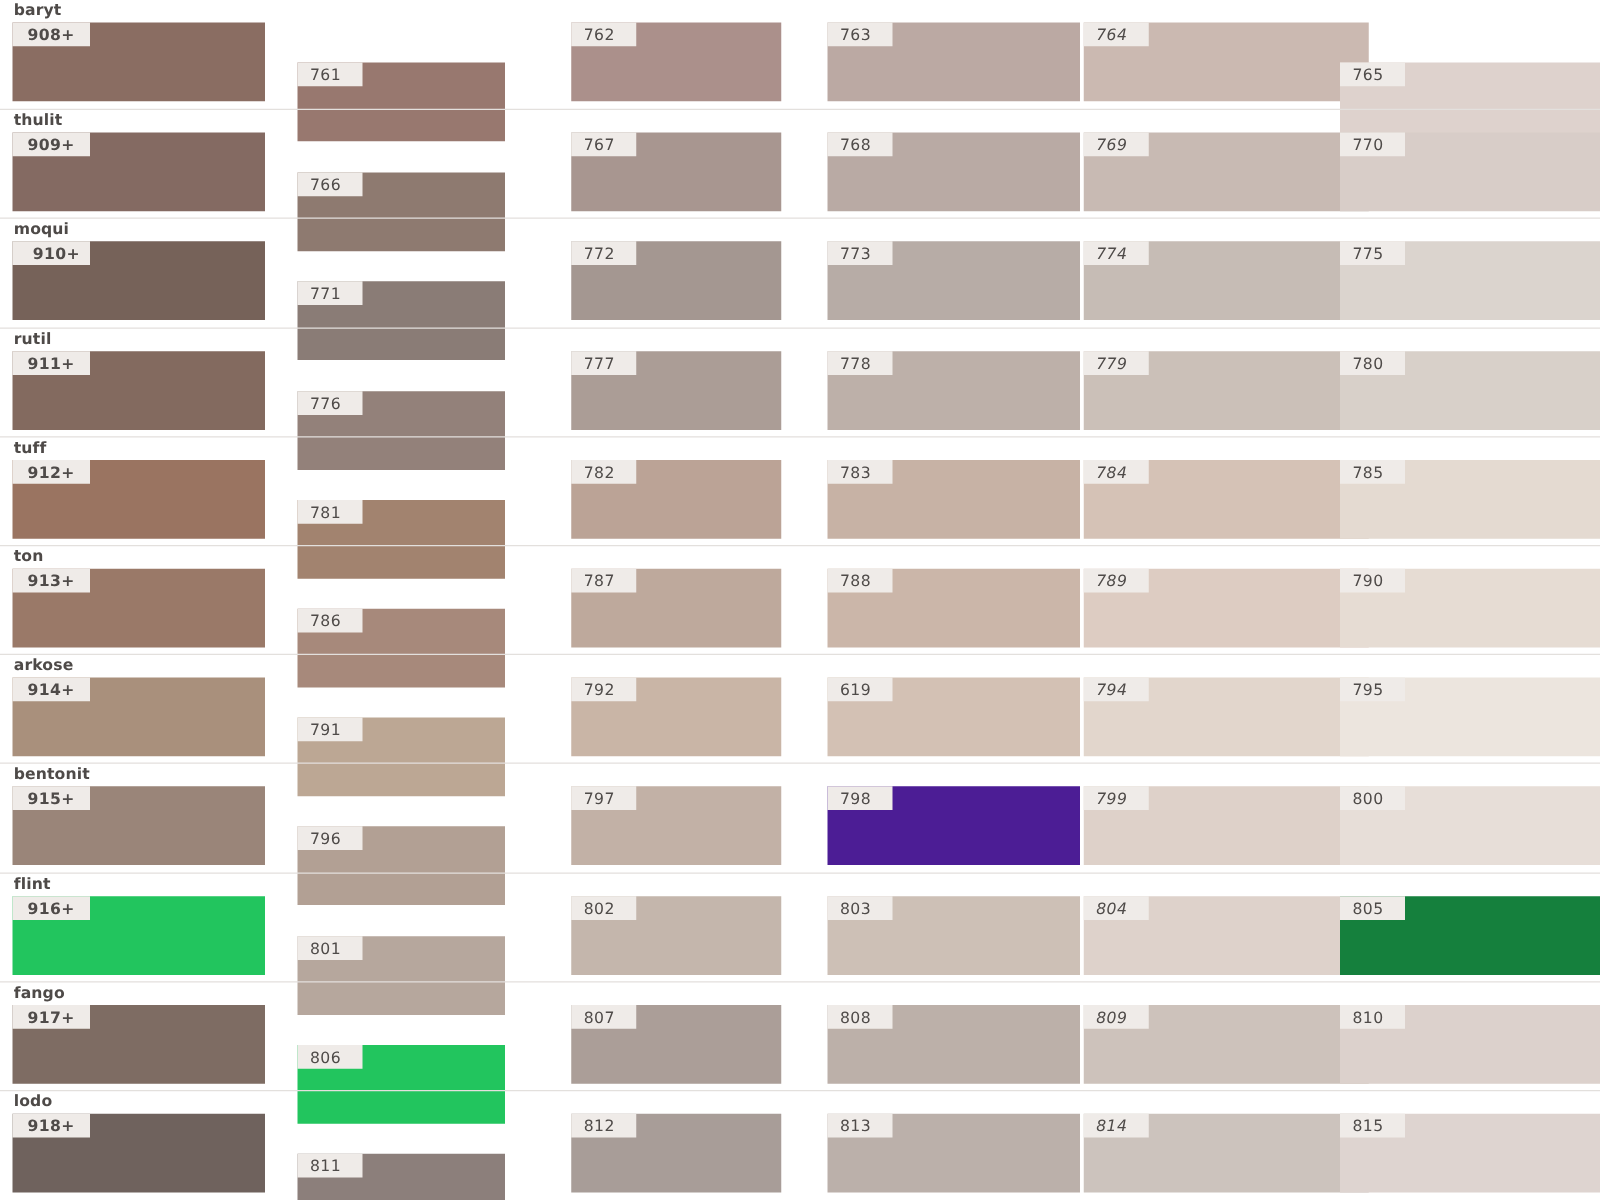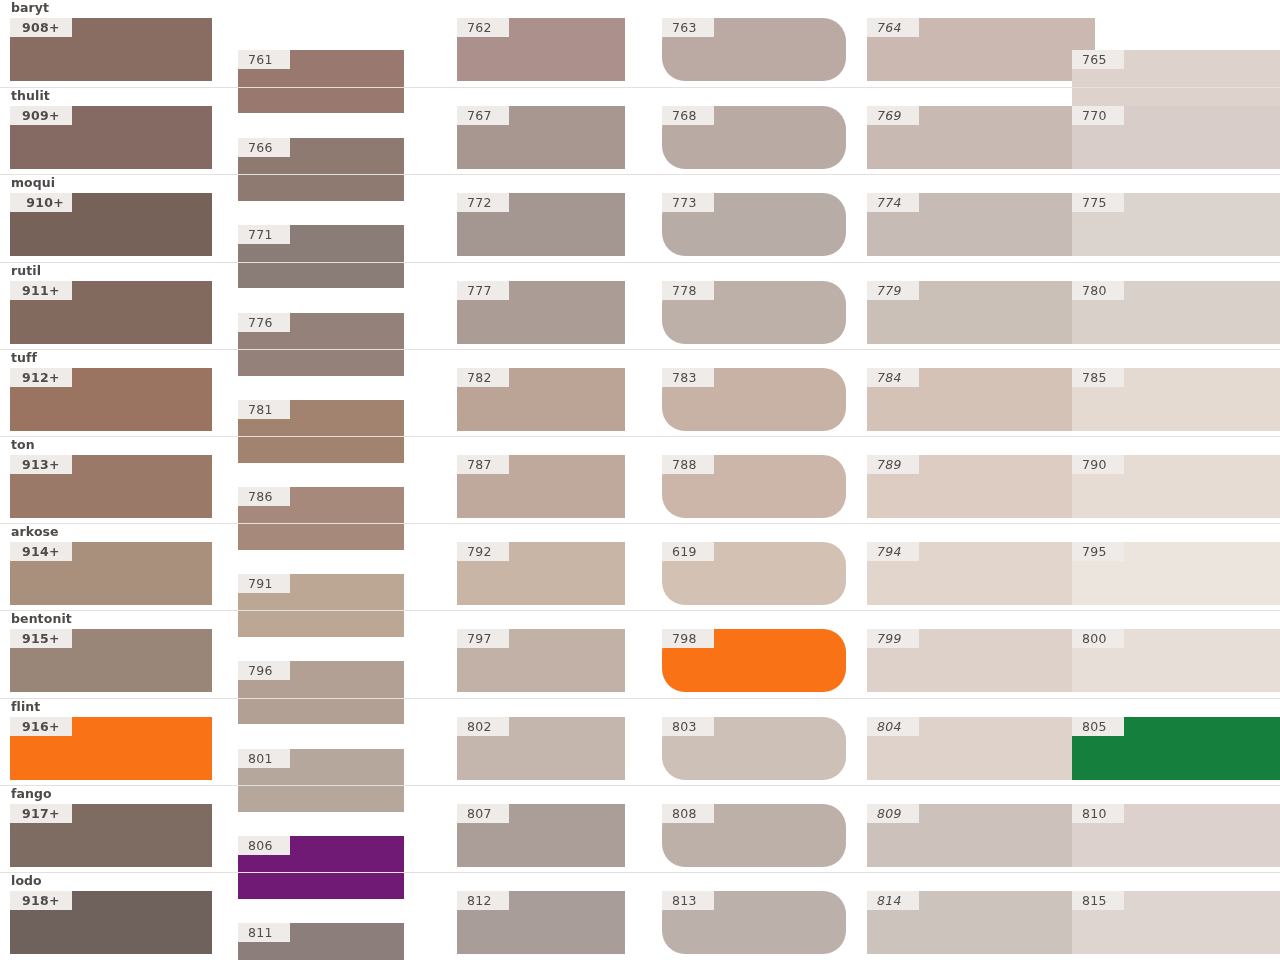--- a/index.html
+++ b/index.html
@@ -53,21 +53,21 @@
     height: 63px;
     box-sizing: border-box;
   }
   
   .swatch.base {
     left: 0px;
     width: 202px;
   }
   .swatch.tint-0 { left: 228px; width: 166px; margin-top: 32px; }
   .swatch.tint-1 { left: 447px; width: 168px; }
-  .swatch.tint-2 { left: 652px; width: 184px; border-radius: 23px; }
+  .swatch.tint-2 { left: 652px; width: 202px; }
   .swatch.tint-3 { left: 857px; width: 228px; font-style: italic; }
   .swatch.tint-4 { left: 1062px; width: 208px; }
 
   .swatch-code {
     position: absolute;
     left: 0;
     top: 0;
     min-width: 52px;
     height: 19px;
     line-height: 19px;
@@ -256,35 +256,35 @@
       <div class="swatch-strip">
         <div class="swatch base" style="background-color: rgb(154, 133, 121);">
           <span class="swatch-code">915+</span>
         </div>
         <div class="swatch tint-0" style="background-color: rgb(178, 160, 148);">
           <span class="swatch-code">796</span>
         </div>
         <div class="swatch tint-1" style="background-color: rgb(194, 177, 166);">
           <span class="swatch-code">797</span>
         </div>
-        <div class="swatch tint-2" style="background-color: #f97316;">
+        <div class="swatch tint-2" style="background-color: #4c1d95;">
           <span class="swatch-code">798</span>
         </div>
         <div class="swatch tint-3" style="background-color: rgb(222, 209, 201);">
           <span class="swatch-code">799</span>
         </div>
         <div class="swatch tint-4" style="background-color: rgb(231, 222, 216);">
           <span class="swatch-code">800</span>
         </div>
       </div>
     </div>
     <div class="palette-row">
       <div class="row-name">flint</div>
       <div class="swatch-strip">
-        <div class="swatch base" style="background-color: #f97316;">
+        <div class="swatch base" style="background-color: #22c55e;">
           <span class="swatch-code">916+</span>
         </div>
         <div class="swatch tint-0" style="background-color: rgb(182, 167, 157);">
           <span class="swatch-code">801</span>
         </div>
         <div class="swatch tint-1" style="background-color: rgb(196, 182, 172);">
           <span class="swatch-code">802</span>
         </div>
         <div class="swatch tint-2" style="background-color: rgb(205, 192, 182);">
           <span class="swatch-code">803</span>
@@ -296,21 +296,21 @@
           <span class="swatch-code">805</span>
         </div>
       </div>
     </div>
     <div class="palette-row">
       <div class="row-name">fango</div>
       <div class="swatch-strip">
         <div class="swatch base" style="background-color: rgb(126, 108, 99);">
           <span class="swatch-code">917+</span>
         </div>
-        <div class="swatch tint-0" style="background-color: #701a75; padding-left: 38px;">
+        <div class="swatch tint-0" style="background-color: #22c55e; padding-left: 38px;">
           <span class="swatch-code">806</span>
         </div>
         <div class="swatch tint-1" style="background-color: rgb(171, 158, 152);">
           <span class="swatch-code">807</span>
         </div>
         <div class="swatch tint-2" style="background-color: rgb(188, 176, 169);">
           <span class="swatch-code">808</span>
         </div>
         <div class="swatch tint-3" style="background-color: rgb(205, 194, 187);">
           <span class="swatch-code">809</span>

